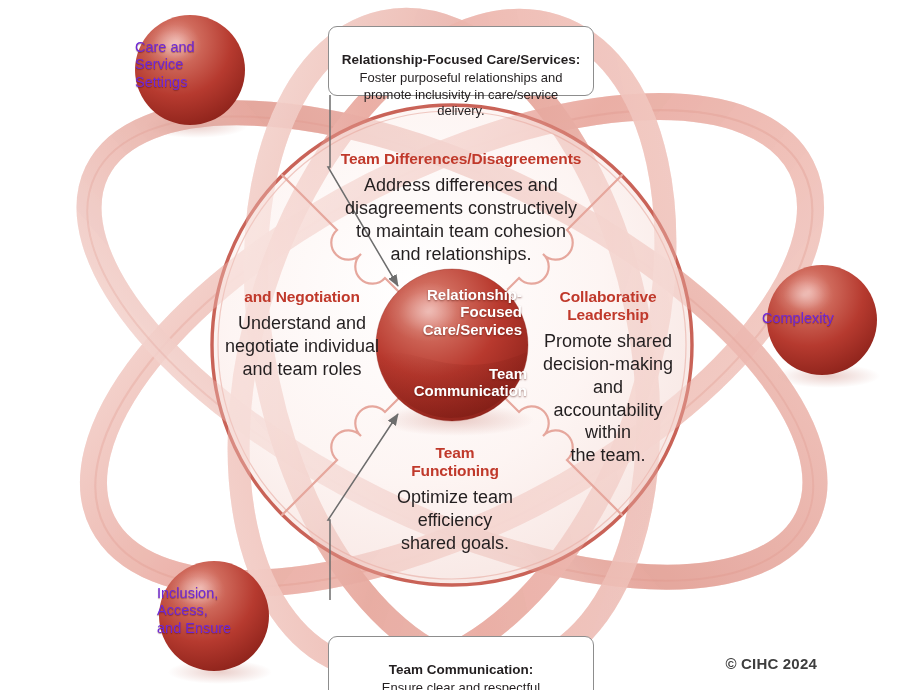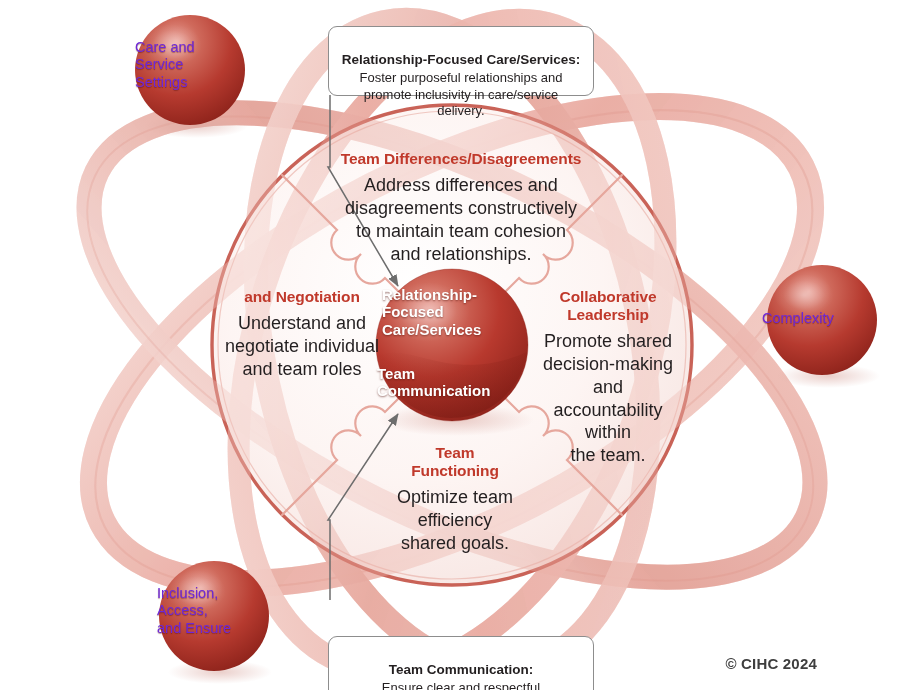--- a/index.html
+++ b/index.html
@@ -31,21 +31,21 @@
   .callout .c-body{font-size:13px;color:#231f20;line-height:1.28;margin-top:1px;}
 
   
   .sphere-label{
     position:absolute;text-align:left;color:#6d28d9;
     font-size:14.5px;line-height:1.2;font-weight:normal;
     text-shadow:0 1px 1px rgba(90,20,14,.45);
     pointer-events:none;
   }
   .center-label{
-    position:absolute;text-align:left;color:#ffffff;font-weight:bold;
+    position:absolute;text-align:right;color:#ffffff;font-weight:bold;
     font-size:15px;line-height:1.16;
     text-shadow:0 1px 2px rgba(80,16,10,.55);
     pointer-events:none;
   }
 
   .copyright{
     position:absolute;right:86px;bottom:18px;
     font-size:15px;font-weight:bold;color:#3e3e3e;
     letter-spacing:.2px;
   }

